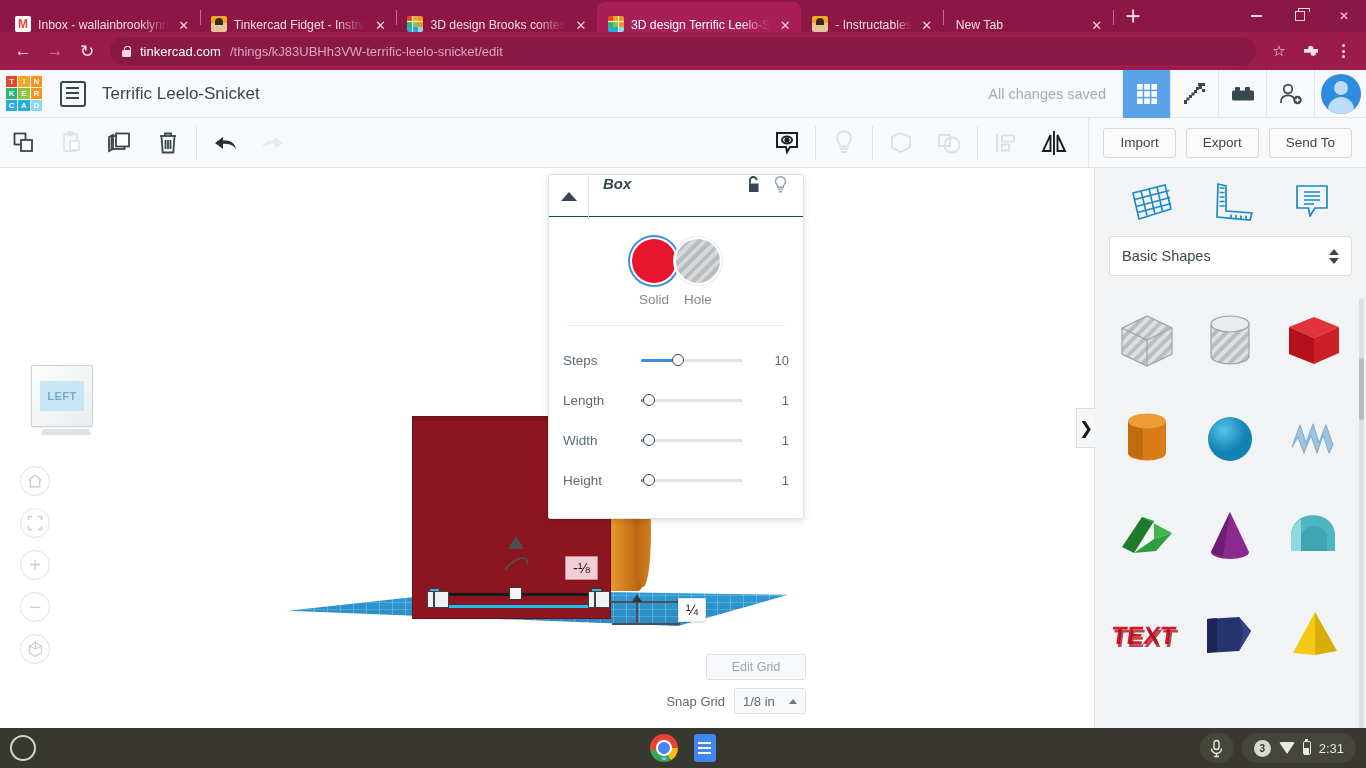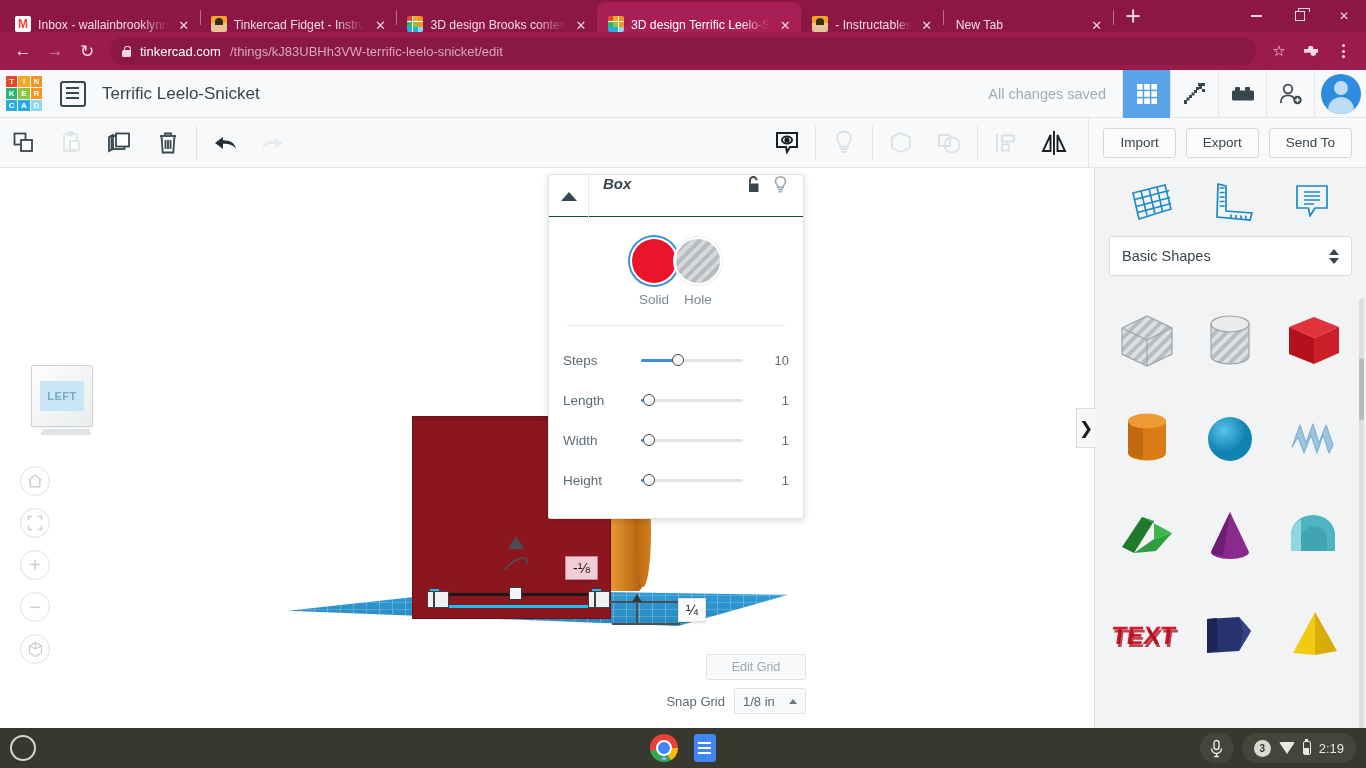--- a/index.html
+++ b/index.html
@@ -844,16 +844,16 @@
         <rect x="5" y="1.5" width="5" height="9" rx="2.5"></rect>
             <path d="M2.5 9.5a5 5 0 0 0 10 0"></path>
             <path d="M7.5 14.5v3M5 17.5h5"></path>
           </g>
         </svg>
     </div>
     <div class="status-pill">
       <span class="notif-badge">3</span>
       <span class="wifi-ic"></span>
       <span class="batt-ic"></span>
-      <span>2:19</span>
+      <span>2:31</span>
     </div>
   </div>
 </div>
 
 </body></html>

